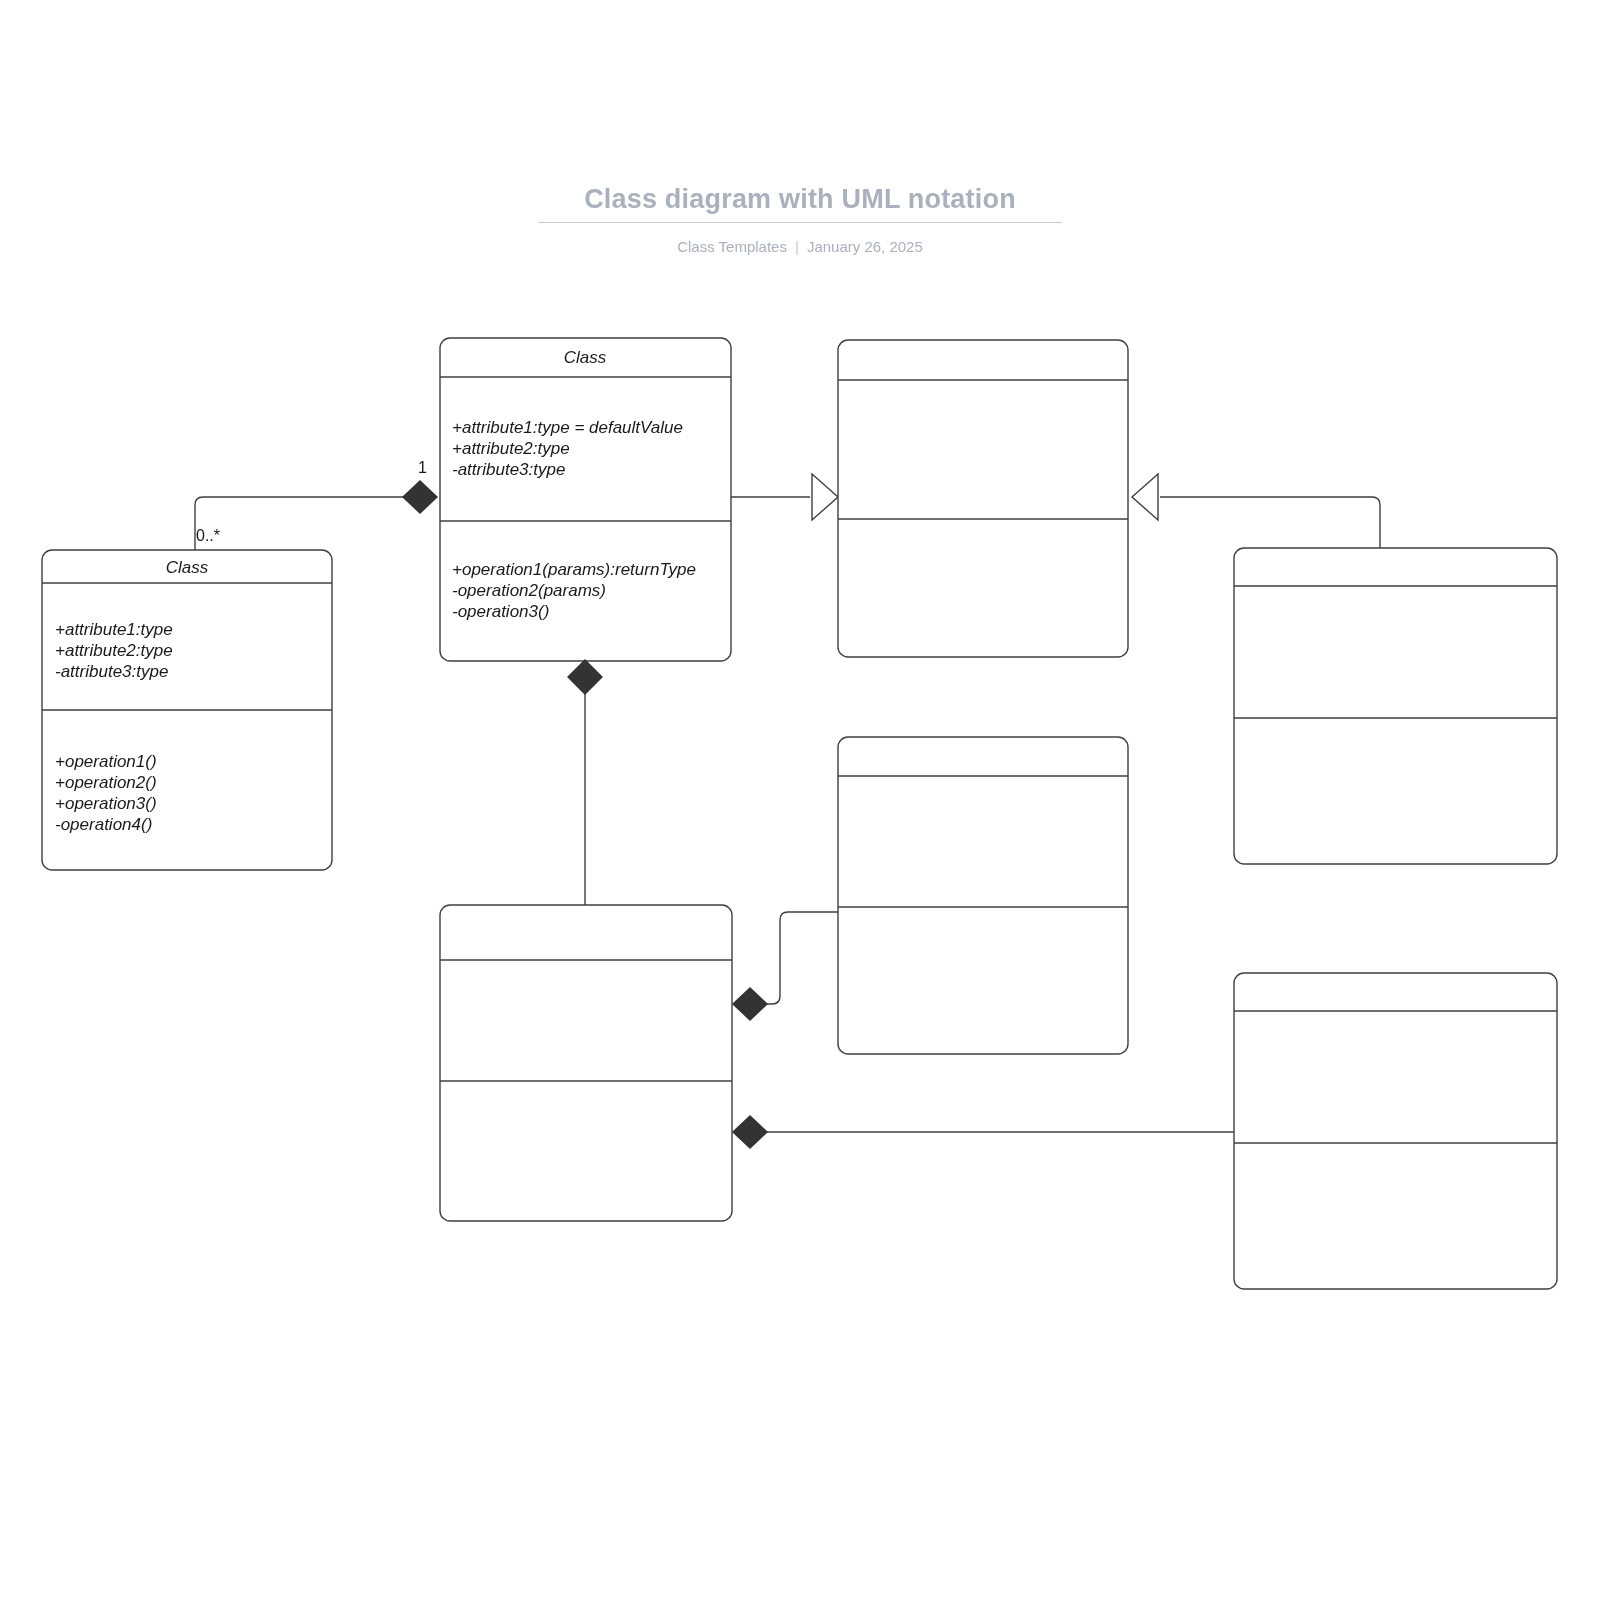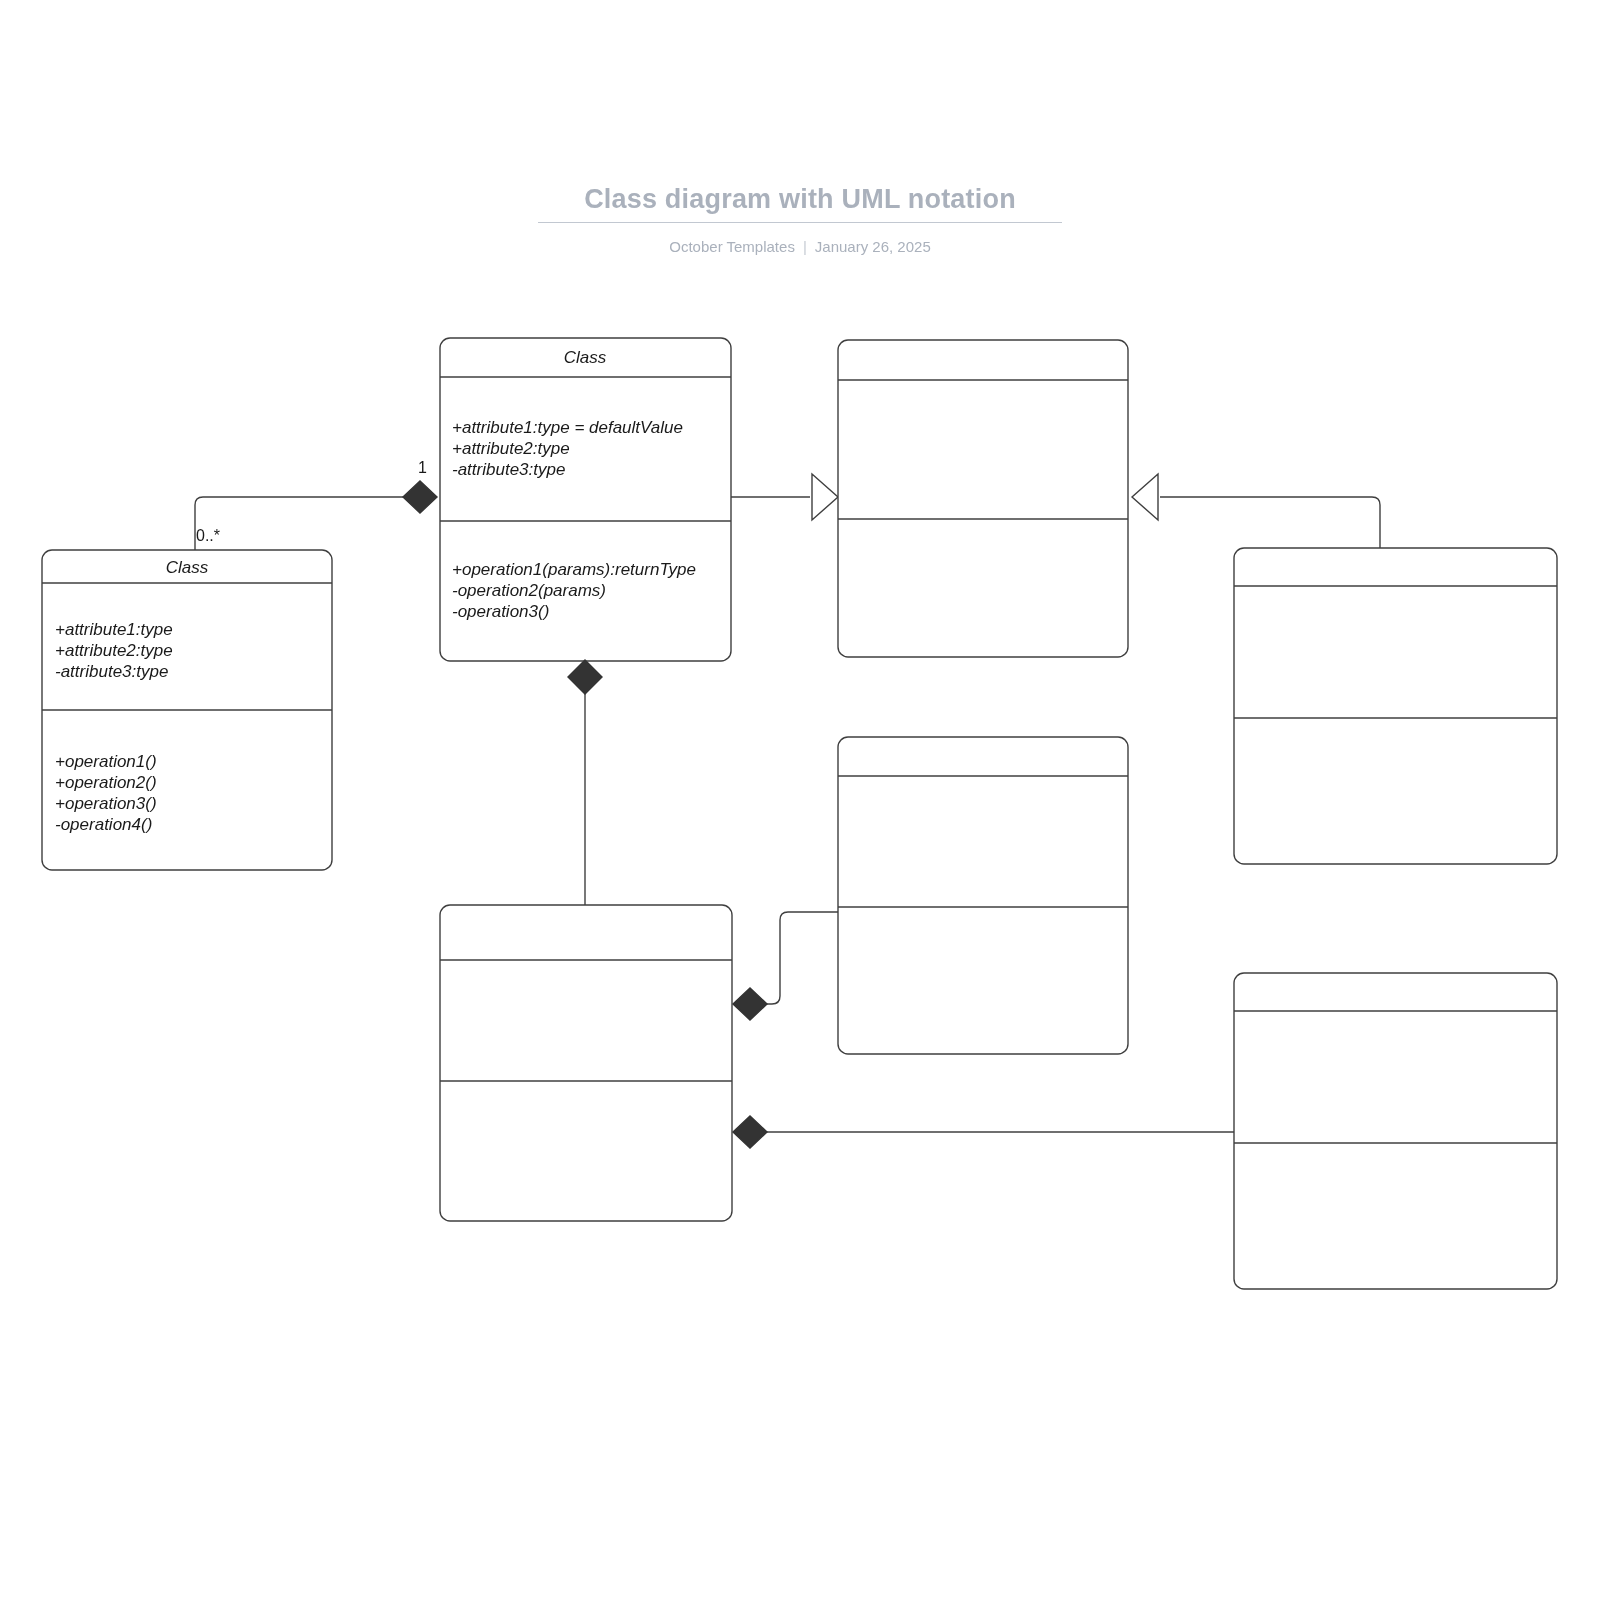--- a/index.html
+++ b/index.html
@@ -108,21 +108,21 @@
 </style>
 </head>
 <body>
 
 <div id="canvas">
 
   <div class="header">
     <div class="header-title">Class diagram with UML notation</div>
     <div class="header-rule"></div>
     <div class="header-sub">
-      <span>October Templates</span><span class="sep">|</span><span>January 26, 2025</span>
+      <span>Class Templates</span><span class="sep">|</span><span>January 26, 2025</span>
     </div>
   </div>
 
   <svg class="diagram" viewBox="0 0 1600 1600">
 
     <path class="edge" d="M 407 465 L 203 465 Q 195 465 195 473 L 195 518"></path>
 
     <path class="edge" d="M 731 465 L 810 465"></path>
     <polygon class="tri-hollow" points="812,442 838,465 812,488"></polygon>
 

